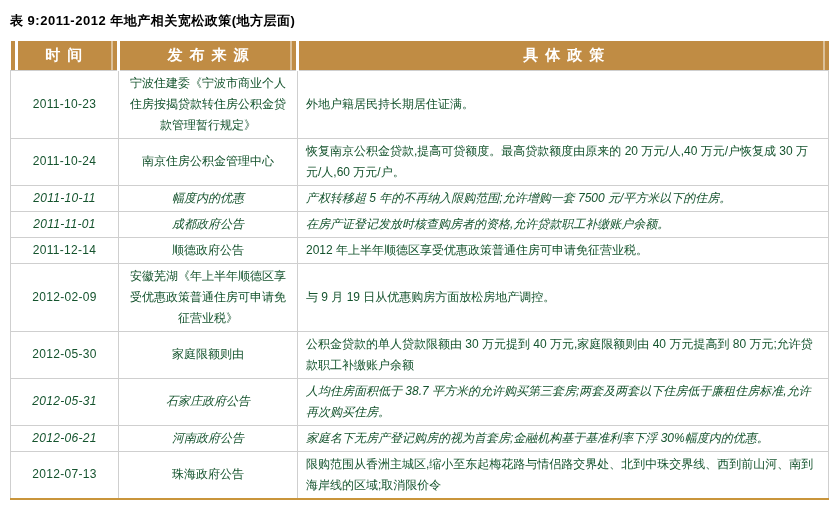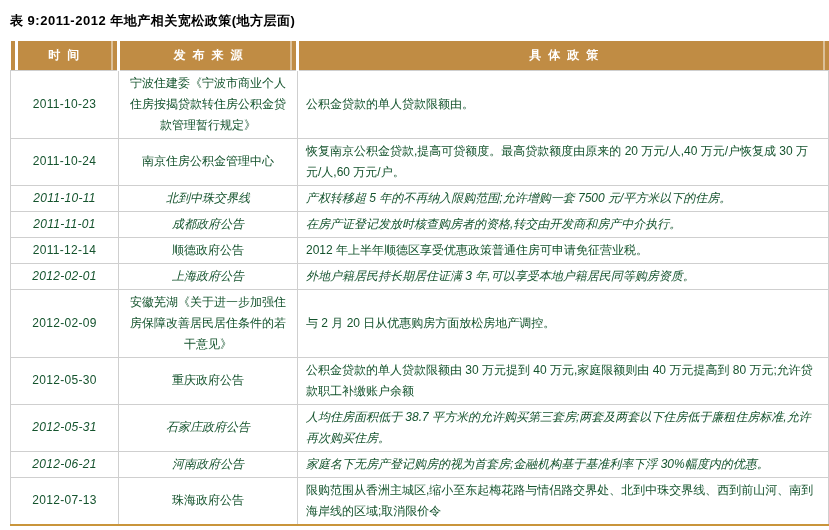--- a/index.html
+++ b/index.html
@@ -24,21 +24,21 @@
     border-collapse: collapse;
     border-bottom: 2px solid #c9953b;
   }
   col.c-date  { width: 108px; }
   col.c-src   { width: 179px; }
   col.c-pol   { width: 531px; }
   thead th {
     background: #c08c44;
     color: #ffffff;
     font-weight: bold;
-    font-size: 12px;
+    font-size: 15px;
     letter-spacing: 7px;
     height: 29px;
     text-align: center;
     vertical-align: middle;
     position: relative;
     padding-left: 7px; 
   }
   thead th.sep { border-right: 3px solid #ffffff; }
   
   thead th.first::before {
@@ -89,55 +89,50 @@
       <tr>
         <th class="first sep">时间</th>
         <th class="sep">发布来源</th>
         <th class="last">具体政策</th>
       </tr>
     </thead>
     <tbody>
       <tr class="h64">
         <td class="date">2011-10-23</td>
         <td class="src">宁波住建委《宁波市商业个人住房按揭贷款转住房公积金贷款管理暂行规定》</td>
-        <td class="pol">公积金贷款的单人贷款限额由。</td>
+        <td class="pol">外地户籍居民持长期居住证满。</td>
       </tr>
       <tr class="h43">
         <td class="date">2011-10-24</td>
         <td class="src">南京住房公积金管理中心</td>
         <td class="pol">恢复南京公积金贷款,提高可贷额度。最高贷款额度由原来的 20 万元/人,40 万元/户恢复成 30 万元/人,60 万元/户。</td>
       </tr>
       <tr class="h25">
         <td class="date">2011-10-11</td>
-        <td class="src">北到中珠交界线</td>
+        <td class="src">幅度内的优惠</td>
         <td class="pol">产权转移超 5 年的不再纳入限购范围;允许增购一套 7500 元/平方米以下的住房。</td>
       </tr>
       <tr class="h25">
         <td class="date">2011-11-01</td>
         <td class="src">成都政府公告</td>
-        <td class="pol">在房产证登记发放时核查购房者的资格,转交由开发商和房产中介执行。</td>
+        <td class="pol">在房产证登记发放时核查购房者的资格,允许贷款职工补缴账户余额。</td>
       </tr>
       <tr class="h24">
         <td class="date">2011-12-14</td>
         <td class="src">顺德政府公告</td>
         <td class="pol">2012 年上半年顺德区享受优惠政策普通住房可申请免征营业税。</td>
       </tr>
-      <tr class="h25">
-        <td class="date">2012-02-01</td>
-        <td class="src">上海政府公告</td>
-        <td class="pol">外地户籍居民持长期居住证满 3 年,可以享受本地户籍居民同等购房资质。</td>
-      </tr>
       <tr class="h68">
         <td class="date">2012-02-09</td>
-        <td class="src">安徽芜湖《关于进一步加强住房保障改善居民居住条件的若干意见》</td>
-        <td class="pol">与 2 月 20 日从优惠购房方面放松房地产调控。</td>
+        <td class="src">安徽芜湖《年上半年顺德区享受优惠政策普通住房可申请免征营业税》</td>
+        <td class="pol">与 9 月 19 日从优惠购房方面放松房地产调控。</td>
       </tr>
       <tr class="h45">
         <td class="date">2012-05-30</td>
-        <td class="src">重庆政府公告</td>
+        <td class="src">家庭限额则由</td>
         <td class="pol">公积金贷款的单人贷款限额由 30 万元提到 40 万元,家庭限额则由 40 万元提高到 80 万元;允许贷款职工补缴账户余额</td>
       </tr>
       <tr class="h42">
         <td class="date">2012-05-31</td>
         <td class="src">石家庄政府公告</td>
         <td class="pol">人均住房面积低于 38.7 平方米的允许购买第三套房;两套及两套以下住房低于廉租住房标准,允许再次购买住房。</td>
       </tr>
       <tr class="h25">
         <td class="date">2012-06-21</td>
         <td class="src">河南政府公告</td>

